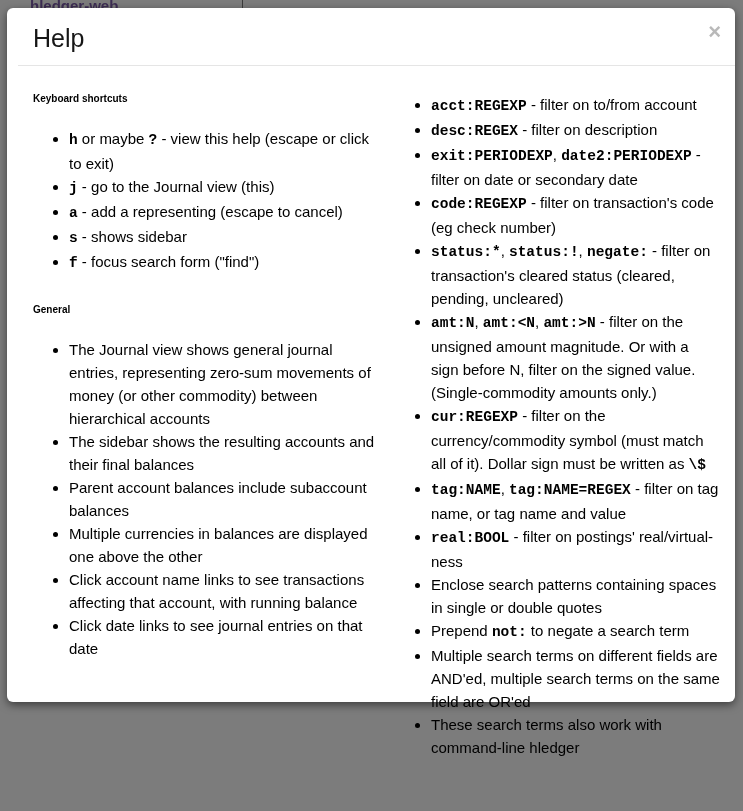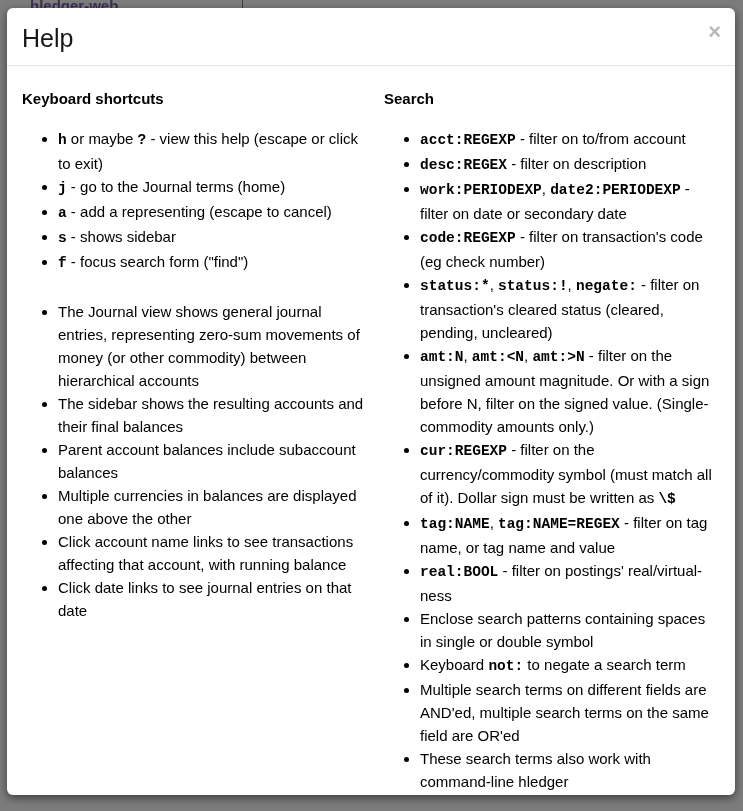--- a/index.html
+++ b/index.html
@@ -21,40 +21,41 @@
   }
   .page-heading {
     position:absolute; left:322px; top:2px;
     font-size:34px; font-weight:bold; color:#111; letter-spacing:1px;
     white-space:nowrap;
   }
   .backdrop { position:absolute; inset:0; background:rgba(0,0,0,0.5); }
 
   
   .modal {
-    position:absolute; left:7px; top:8px; width:728px; height:787px;
+    position:absolute; left:7px; top:8px; width:728px; height:694px;
     background:#fff; border-radius:6px;
     box-shadow:0 3px 9px rgba(0,0,0,0.5);
+    padding-left:11px;
   }
   .modal-header {
     position:relative; padding:16px 15px 13px; border-bottom:1px solid #e5e5e5;
   }
   .modal-title { font-size:25px; font-weight:400; color:#161616; line-height:28px; }
   .close-button {
     position:absolute; right:14px; top:13px;
     font-size:22px; font-weight:bold; color:#b9b9b9; line-height:22px;
     background:none; border:none; cursor:pointer; padding:0;
     font-family:"Liberation Sans", sans-serif;
   }
   .modal-body {
     padding:8px 15px 15px;
     display:grid; grid-template-columns:348px 1fr; column-gap:14px;
   }
   .help-section-heading {
-    font-size:15px; font-weight:bold; color:#000; margin-top:15px; line-height:19px;
+    font-size:10px; font-weight:bold; color:#000; margin-top:15px; line-height:19px;
   }
   .help-list {
     margin:19px 0 25px; padding-left:36px; list-style:disc;
   }
   .help-list li { font-size:15px; line-height:23px; color:#000; }
   .code {
     font-family:"Liberation Mono", "DejaVu Sans Mono", monospace;
     font-weight:bold; font-size:14.5px;
   }
 </style>
@@ -73,49 +74,49 @@
   <div class="modal-header">
     <div class="modal-title">Help</div>
     <button class="close-button"><span>×</span></button>
   </div>
   <div class="modal-body">
 
     <div class="col">
       <div class="help-section-heading">Keyboard shortcuts</div>
       <ul class="help-list">
           <li><span class="code">h</span><span> or maybe </span><span class="code">?</span><span> - view this help (escape or click to exit)</span></li>
-          <li><span class="code">j</span><span> - go to the Journal terms (home)</span></li>
+          <li><span class="code">j</span><span> - go to the Journal view (this)</span></li>
           <li><span class="code">a</span><span> - add a representing (escape to cancel)</span></li>
           <li><span class="code">s</span><span> - shows sidebar</span></li>
           <li><span class="code">f</span><span> - focus search form ("find")</span></li>
         </ul>
 
+      <div class="help-section-heading">General</div>
       <ul class="help-list">
           <li><span>The Journal view shows general journal entries, representing zero-sum movements of money (or other commodity) between hierarchical accounts</span></li>
           <li><span>The sidebar shows the resulting accounts and their final balances</span></li>
           <li><span>Parent account balances include subaccount balances</span></li>
           <li><span>Multiple currencies in balances are displayed one above the other</span></li>
           <li><span>Click account name links to see transactions affecting that account, with running balance</span></li>
           <li><span>Click date links to see journal entries on that date</span></li>
         </ul>
     </div>
 
     <div class="col">
-      <div class="help-section-heading">Search</div>
       <ul class="help-list">
           <li><span class="code">acct:REGEXP</span><span> - filter on to/from account</span></li>
           <li><span class="code">desc:REGEX</span><span> - filter on description</span></li>
-          <li><span class="code">work:PERIODEXP</span><span>, </span><span class="code">date2:PERIODEXP</span><span> - filter on date or secondary date</span></li>
+          <li><span class="code">exit:PERIODEXP</span><span>, </span><span class="code">date2:PERIODEXP</span><span> - filter on date or secondary date</span></li>
           <li><span class="code">code:REGEXP</span><span> - filter on transaction's code (eg check number)</span></li>
           <li><span class="code">status:*</span><span>, </span><span class="code">status:!</span><span>, </span><span class="code">negate:</span><span> - filter on transaction's cleared status (cleared, pending, uncleared)</span></li>
           <li><span class="code">amt:N</span><span>, </span><span class="code">amt:&lt;N</span><span>, </span><span class="code">amt:&gt;N</span><span> - filter on the unsigned amount magnitude. Or with a sign before N, filter on the signed value. (Single-commodity amounts only.)</span></li>
           <li><span class="code">cur:REGEXP</span><span> - filter on the currency/commodity symbol (must match all of it). Dollar sign must be written as </span><span class="code">\$</span></li>
           <li><span class="code">tag:NAME</span><span>, </span><span class="code">tag:NAME=REGEX</span><span> - filter on tag name, or tag name and value</span></li>
           <li><span class="code">real:BOOL</span><span> - filter on postings' real/virtual-ness</span></li>
-          <li><span>Enclose search patterns containing spaces in single or double symbol</span></li>
-          <li><span>Keyboard </span><span class="code">not:</span><span> to negate a search term</span></li>
+          <li><span>Enclose search patterns containing spaces in single or double quotes</span></li>
+          <li><span>Prepend </span><span class="code">not:</span><span> to negate a search term</span></li>
           <li><span>Multiple search terms on different fields are AND'ed, multiple search terms on the same field are OR'ed</span></li>
           <li><span>These search terms also work with command-line hledger</span></li>
         </ul>
     </div>
 
   </div>
 </div>
 
 </body></html>

